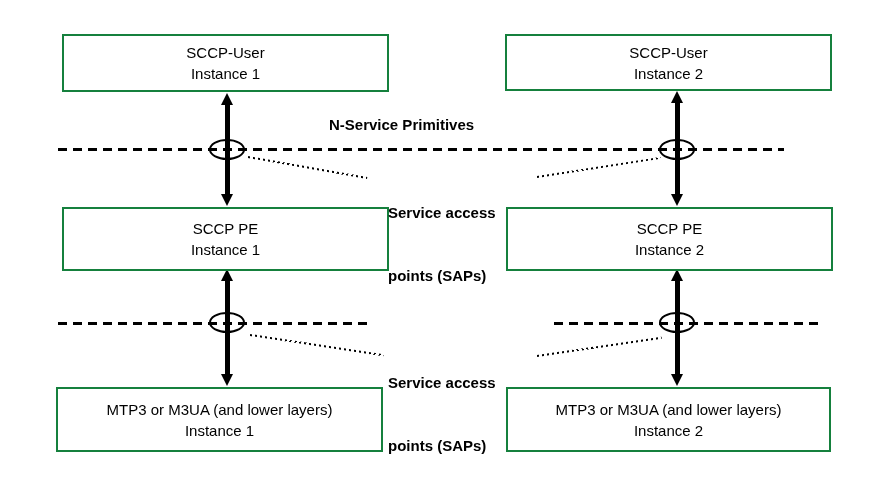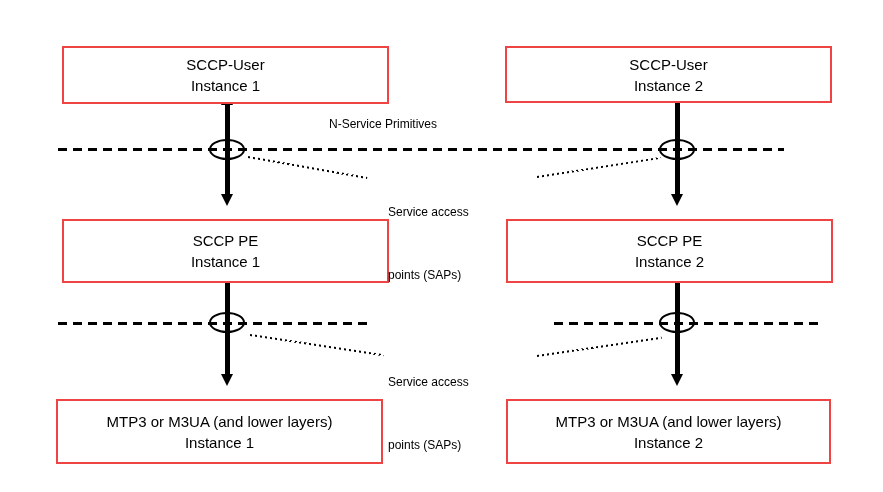--- a/index.html
+++ b/index.html
@@ -11,31 +11,30 @@
     position: relative;
     width: 883px;
     height: 492px;
     background: #ffffff;
     font-family: "Liberation Sans", sans-serif;
     color: #000000;
     overflow: hidden;
   }
   .box {
     position: absolute;
-    border: 2px solid #ef4444;
+    border: 2px solid #15803d;
     background: #ffffff;
     display: flex;
     flex-direction: column;
     align-items: center;
     justify-content: center;
     text-align: center;
     font-size: 15px;
     line-height: 21px;
     z-index: 3;
-    margin-top: 12px;
   }
   .dashline {
     position: absolute;
     height: 3px;
     background: repeating-linear-gradient(90deg, #000 0 9px, transparent 9px 15px);
     z-index: 1;
   }
   .arrow {
     position: absolute;
     width: 14px;
@@ -79,24 +78,25 @@
   }
   .leader {
     position: absolute;
     height: 2px;
     background: repeating-linear-gradient(90deg, #000 0 2px, transparent 2px 5px);
     transform-origin: left center;
     z-index: 2;
   }
   .flabel {
     position: absolute;
-    font-size: 12px;
+    font-size: 15px;
     line-height: 21px;
     white-space: pre;
     z-index: 5;
+    font-weight: bold;
   }
 </style>
 </head>
 <body>
 
 <div class="canvas">
 
   <div class="box" style="left:62px;  top:34px;  width:323px; height:54px;">
     <div>SCCP-User</div>
     <div>Instance 1</div>

